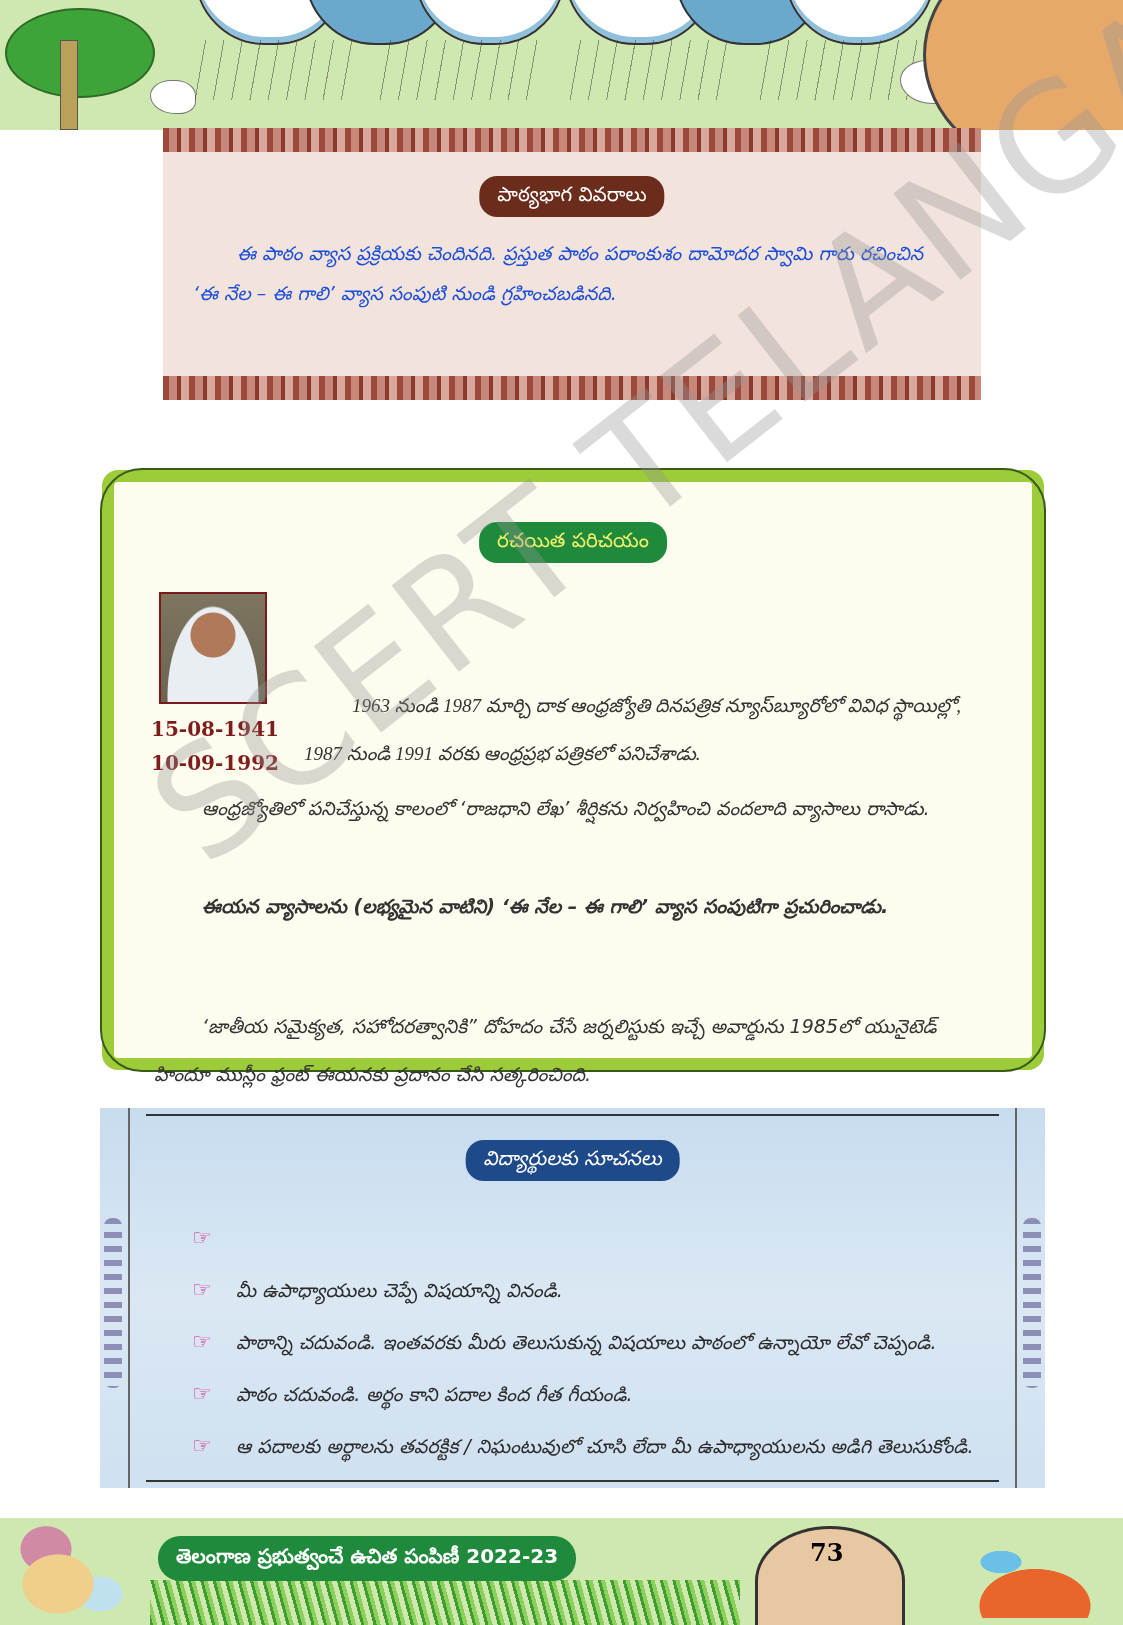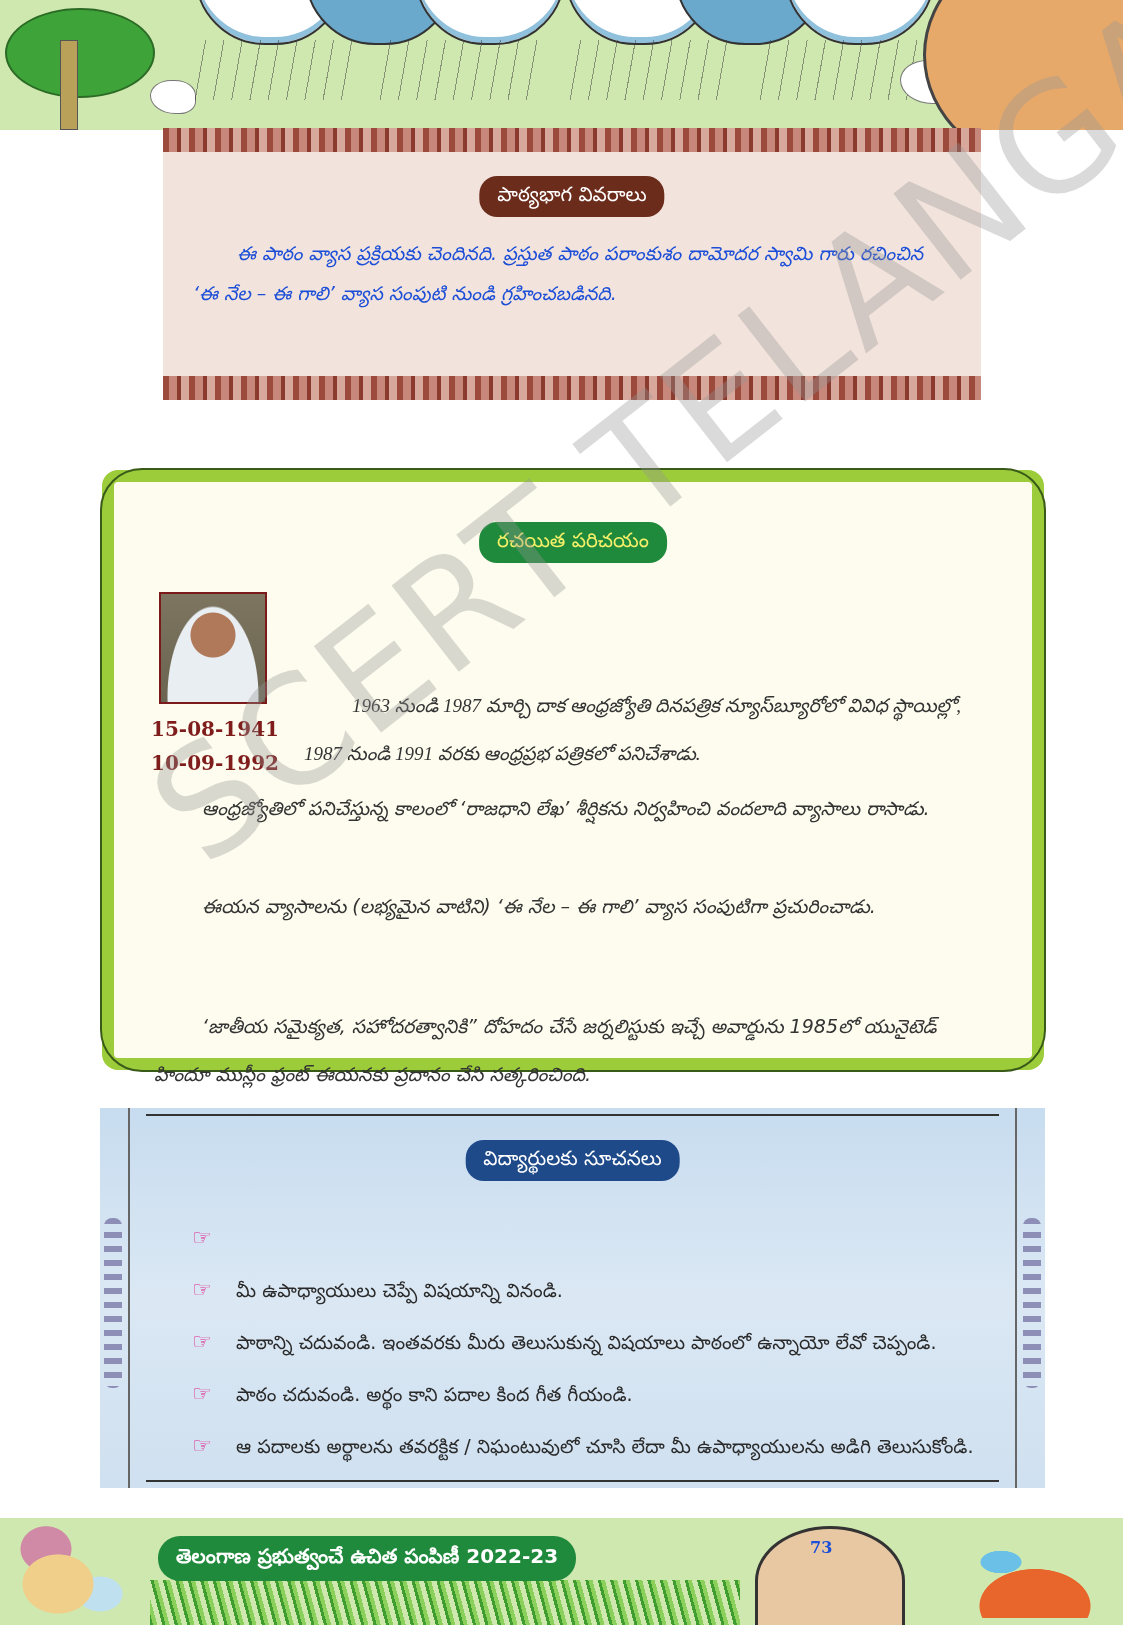--- a/index.html
+++ b/index.html
@@ -34,26 +34,26 @@
   .pill.green { background: #1f8a3c; color: #f6f06a; top: 40px; }
   .photo { position: absolute; left: 45px; top: 110px; width: 108px; height: 112px; border: 2px solid #7a1a1a;
            background: radial-gradient(circle at 50% 38%, #b07a5a 0 22px, transparent 23px),
                        radial-gradient(ellipse at 50% 95%, #e8eef2 0 45px, transparent 46px),
                        linear-gradient(#7d7560, #6a6450); }
   .dates { position: absolute; left: 36px; top: 230px; width: 130px; text-align: center; color: #7f1d1d; font-family: "DejaVu Serif", serif; font-weight: bold; font-size: 20px; line-height: 34px; }
   .author .p { position: absolute; font-size: 19px; font-style: italic; color: #333; line-height: 48px; }
   .p1 { left: 190px; right: 40px; top: 98px; text-indent: 48px; }
   .p2 { left: 190px; right: 40px; top: 200px; text-indent: 48px; font-family: Liberation Serif, serif; }
   .p3 { left: 40px; right: 40px; top: 302px; text-indent: 48px; }
-  .p4 { left: 40px; right: 40px; top: 400px; text-indent: 48px; }
+  .p4 { left: 40px; right: 40px; top: 400px; text-indent: 48px; font-weight: bold; }
   .p5 { left: 40px; right: 40px; top: 460px; text-indent: 48px; }
 
   
   .tips { position: absolute; left: 100px; top: 1108px; width: 945px; height: 380px;
-          background: linear-gradient(180deg, #c7dcef 0%, #dbe8f4 50%, #cfe0f0 100%); }
+          background: linear-gradient(180deg, #c7dcef 0%, #dbe8f4 50%, #cfe0f0 100%); font-style: italic; }
   .tips-inner { position: absolute; left: 28px; top: 0; right: 28px; bottom: 0; border-left: 2px solid #666; border-right: 2px solid #666; }
   .tips-inner::before, .tips-inner::after { content: ""; position: absolute; left: 16px; right: 16px; height: 2px; background: #333; }
   .tips-inner::before { top: 6px; } .tips-inner::after { bottom: 6px; }
   .pill.navy { background: #1f4a8a; top: 32px; }
   .ornament { position: absolute; top: 110px; width: 18px; height: 170px;
               background: repeating-linear-gradient(180deg, #7b79a8 0 6px, transparent 6px 14px); border-radius: 8px; opacity: .8; }
   .ornament.l { left: 4px; } .ornament.r { right: 4px; }
   .tips ul { list-style: none; position: absolute; left: 62px; top: 104px; right: 40px; }
   .tips li { font-size: 19px; height: 52px; line-height: 52px; display: flex; align-items: center; color: #2a2a2a; }
   .hand { color: #e0208a; font-size: 22px; width: 44px; display: inline-block; }
@@ -61,21 +61,21 @@
   
   .watermark { position: absolute; left: 120px; top: 760px; font-size: 150px; color: rgba(150,150,150,0.35);
                transform: rotate(-38deg); transform-origin: left top; white-space: nowrap; font-family: "DejaVu Sans", sans-serif; pointer-events: none; letter-spacing: 4px; }
 
   
   .footer { position: absolute; left: 0; top: 1518px; width: 1123px; height: 107px; background: #cfe8b0; overflow: hidden; }
   .grass { position: absolute; left: 150px; bottom: 0; width: 590px; height: 45px;
            background: repeating-linear-gradient(75deg, #3f9c2f 0 3px, #8bd05a 3px 7px, transparent 7px 12px); }
   .pill.footer-pill { position: absolute; left: 158px; top: 18px; transform: none; background: #1f8a3c; color: #fff; font-weight: bold; font-size: 20px; border-radius: 22px; padding: 8px 18px; }
   .mushroom { position: absolute; left: 755px; top: 8px; width: 150px; height: 110px; background: #e7c8a2; border: 3px solid #333; border-radius: 60% 60% 10% 10%; }
-  .page-num { position: absolute; left: 810px; top: 20px; font-family: "DejaVu Serif", serif; font-weight: bold; font-size: 16px; color: #1d4ed8; }
+  .page-num { position: absolute; left: 810px; top: 20px; font-family: "DejaVu Serif", serif; font-weight: bold; font-size: 24px; color: #000000; }
   .cow { position: absolute; left: 10px; top: 6px; width: 120px; height: 100px; background: radial-gradient(ellipse at 40% 60%, #efcf8a 0 35px, transparent 36px), radial-gradient(ellipse at 30% 25%, #d08aa6 0 25px, transparent 26px), radial-gradient(ellipse at 75% 70%, #bfe0ee 0 22px, transparent 23px); }
   .plough { position: absolute; right: 20px; top: 20px; width: 170px; height: 80px; background: radial-gradient(ellipse at 40% 30%, #6ac0e6 0 20px, transparent 21px), radial-gradient(ellipse at 60% 85%, #e8652b 0 55px, transparent 56px); }
 </style>
 </head>
 <body>
 
 <div class="top-banner">
   <div class="tree-top"></div>
   <div class="tree-trunk"></div>
   <div class="bird" style="left:150px;top:80px;"></div>

